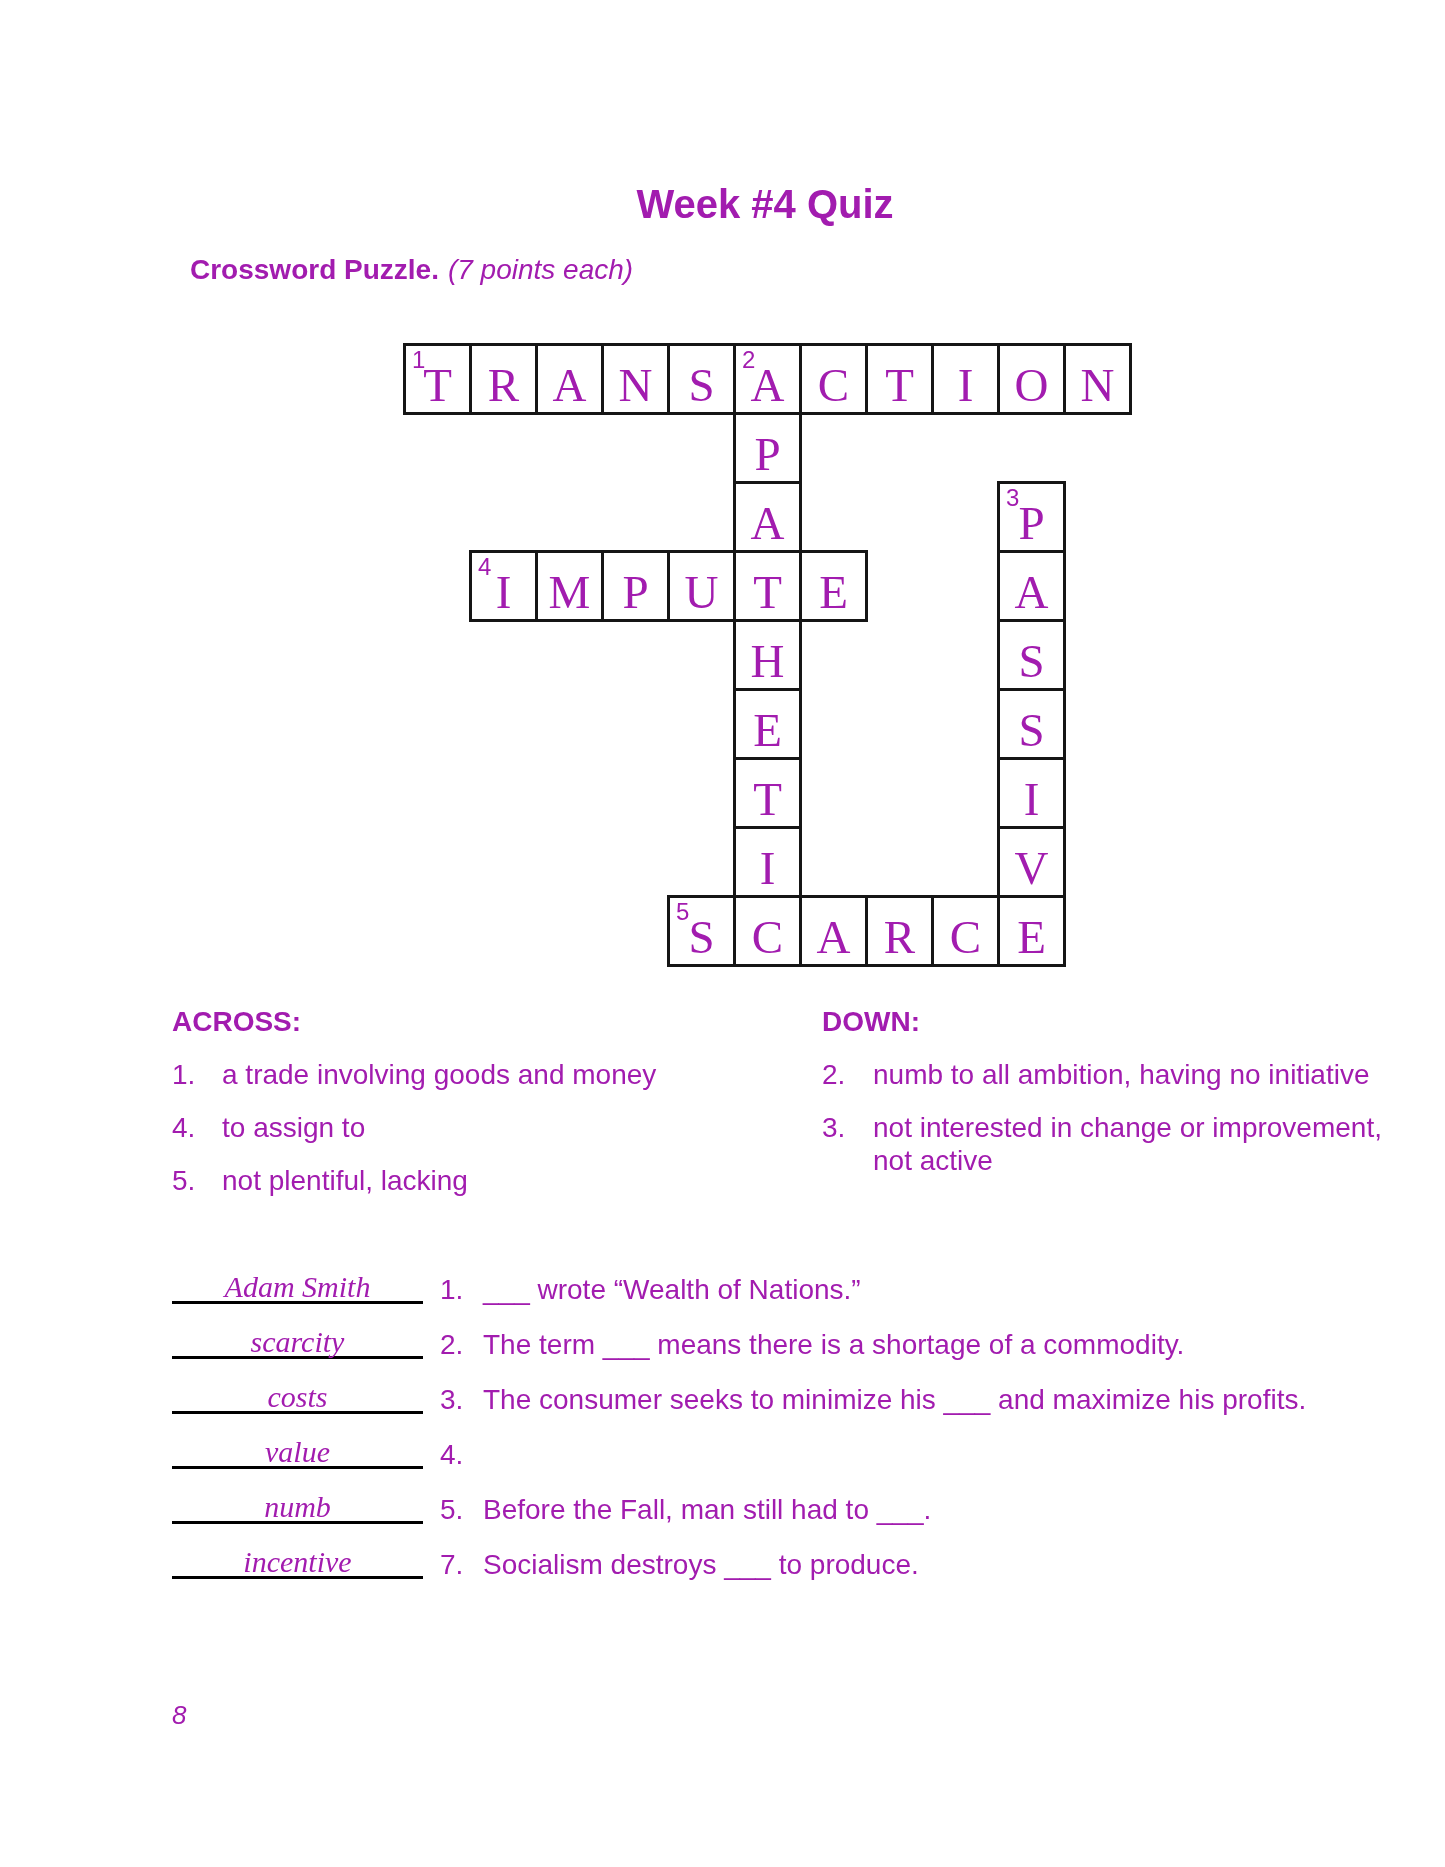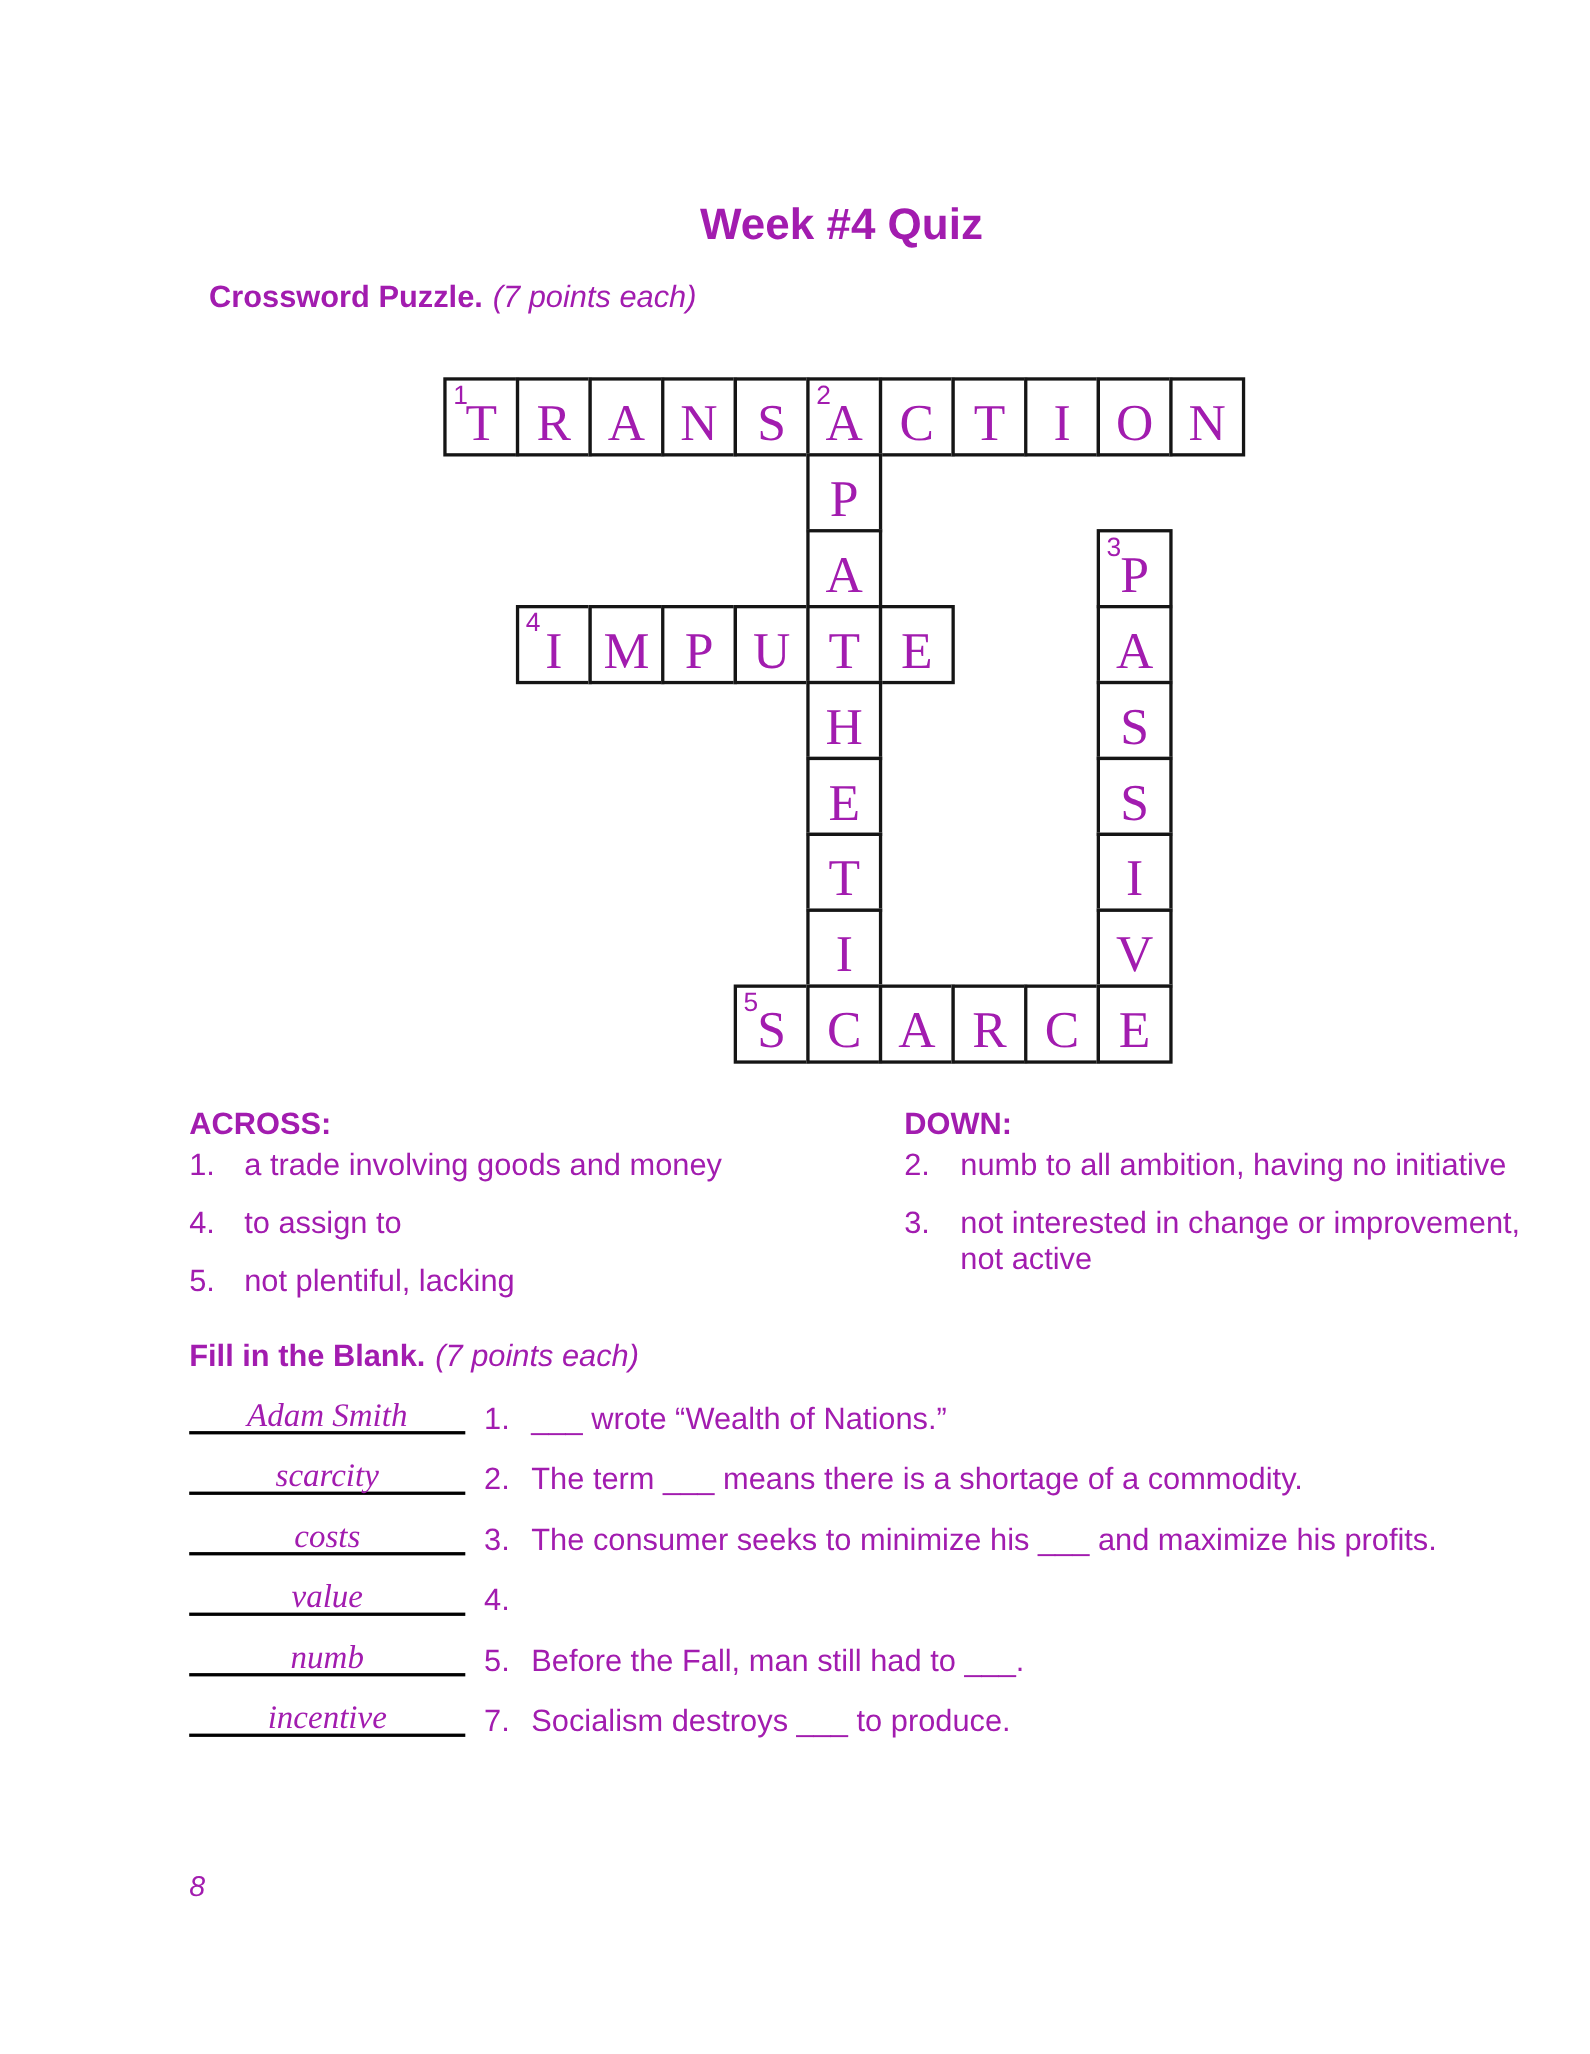--- a/index.html
+++ b/index.html
@@ -32,21 +32,21 @@
     margin-bottom:3px;
   }
   .cw-num{
     position:absolute;top:2px;left:6px;font-size:24px;line-height:1;
     font-family:"Liberation Sans",sans-serif;
   }
   
   .clue-col{position:absolute;top:1005px;}
   #across-col{left:172px;width:600px;}
   #down-col{left:822px;width:575px;}
-  .clue-list-heading{font-size:28px;font-weight:bold;line-height:33px;margin-bottom:4px;}
+  .clue-list-heading{font-size:28px;font-weight:bold;line-height:33px;margin-bottom:20px;}
   .clue-row{display:flex;font-size:28px;line-height:33px;margin-bottom:20px;}
   .clue-num{flex:none;width:50px;}
   #down-col .clue-num{width:51px;}
   .clue-text{max-width:520px;}
   
   #fill-list{position:absolute;left:172px;top:1273px;width:1150px;}
   .fill-row{display:flex;align-items:flex-start;margin-bottom:22px;height:33px;}
   .fill-answer{
     flex:none;width:251px;height:28px;border-bottom:3px solid #000000;
     text-align:center;font-family:"Liberation Serif",serif;font-style:italic;
@@ -207,23 +207,20 @@
           <span class="clue-num">2.</span>
           <span class="clue-text">numb to all ambition, having no initiative</span>
         </div>
         <div class="clue-row">
           <span class="clue-num">3.</span>
           <span class="clue-text">not interested in change or improvement, not active</span>
         </div>
       </div>
   </div>
 
-  <div id="fill-heading" class="section-heading">
-    <span class="bold">Fill in the Blank.</span><span class="ital">(7 points each)</span>
-  </div>
 
   <div id="fill-list">
       <div class="fill-row">
         <div class="fill-answer"><span>Adam Smith</span></div>
         <span class="fill-num">1.</span>
         <span class="fill-text">___ wrote “Wealth of Nations.”</span>
       </div>
       <div class="fill-row">
         <div class="fill-answer"><span>scarcity</span></div>
         <span class="fill-num">2.</span>

